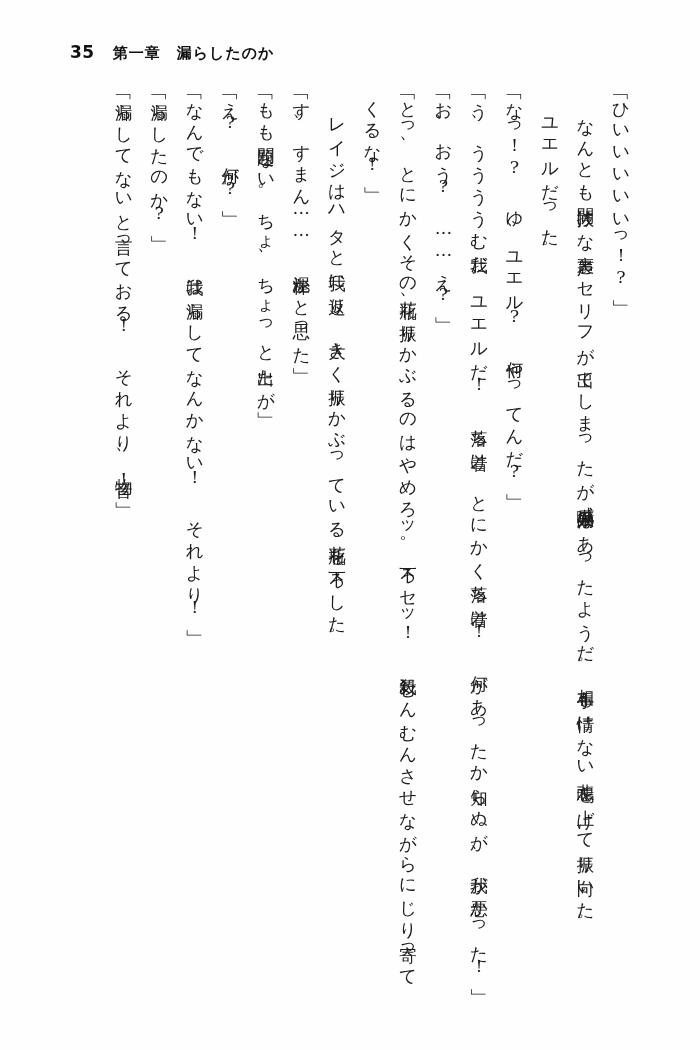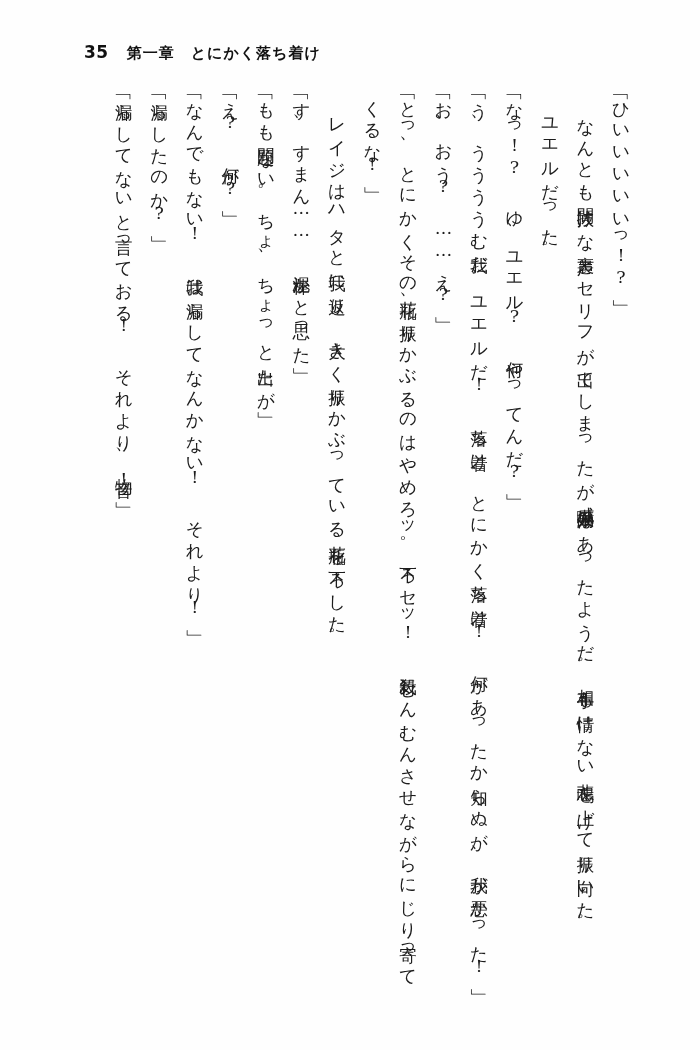--- a/index.html
+++ b/index.html
@@ -17,21 +17,21 @@
   }
   .page {
     position: absolute;
     inset: 0;
     background: #fefefe;
   }
   
   .header {
     position: absolute;
     top: 42px;
-    left: 84px;
+    left: 70px;
     display: flex;
     align-items: baseline;
     gap: 18px;
     font-family: "DejaVu Sans", "Liberation Sans", sans-serif;
   }
   .page-number {
     font-size: 17px;
     font-weight: bold;
     letter-spacing: 0.5px;
     color: #111;
@@ -68,21 +68,21 @@
     text-indent: 1em;
   }
 </style>
 </head>
 <body>
 
 <div class="page">
 
   <div class="header">
     <span class="page-number">35</span>
-    <span class="chapter-title">第一章　とにかく落ち着け</span>
+    <span class="chapter-title">第一章　漏らしたのか</span>
   </div>
 
   <div class="body-text">
       <p>「ひいいいいいっ!?」</p>
       <p class="indent">なんとも間抜けな裏声とセリフが出てしまったが威嚇効果はあったようだ。相手も情けない悲鳴を上げて振り向いた。</p>
       <p class="indent">ユエルだった。</p>
       <p>「なっ!?　ゆ、ユエル?　何やってんだ?」</p>
       <p>「う、ううううむ我だ、ユエルだ!　落ち着け、とにかく落ち着け!　何があったか知らぬが、我が悪かった!」</p>
       <p>「お、おう?　……え?」</p>
       <p>「とっ、とにかくその花瓶、振りかぶるのはやめろッ。下ろセッ!　殺気むんむんさせながらにじり寄ってくるな!」</p>

